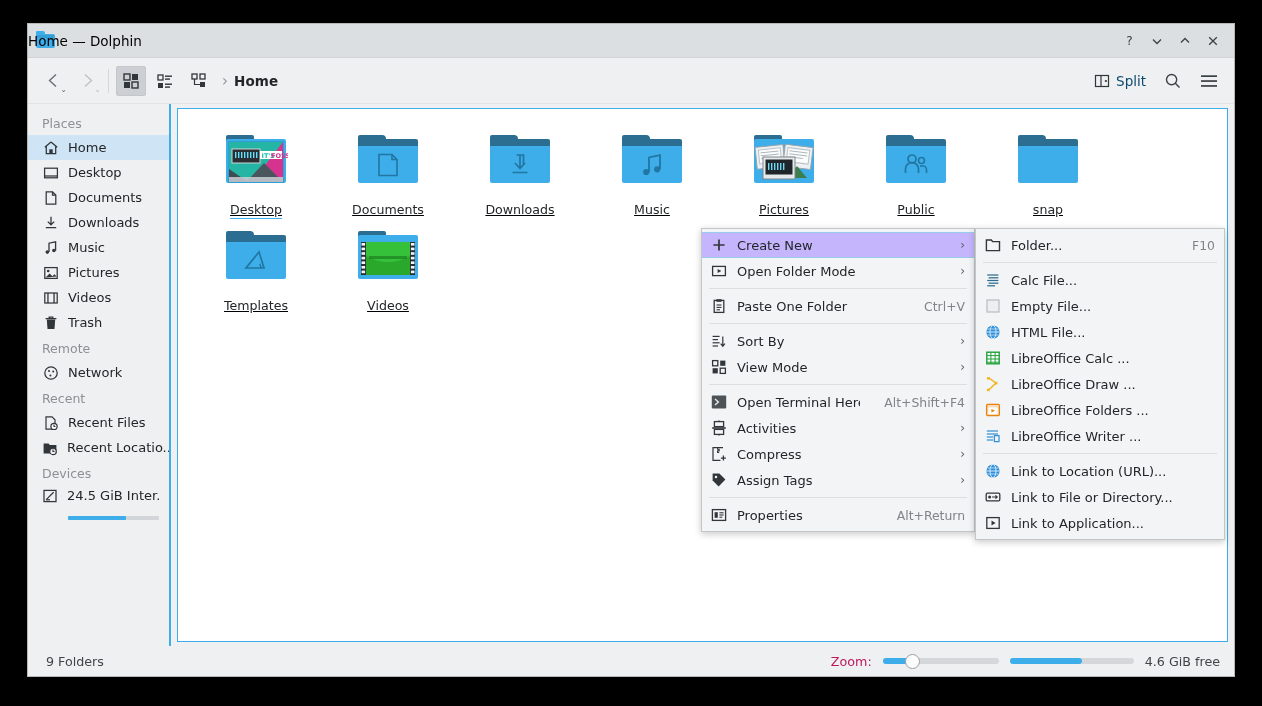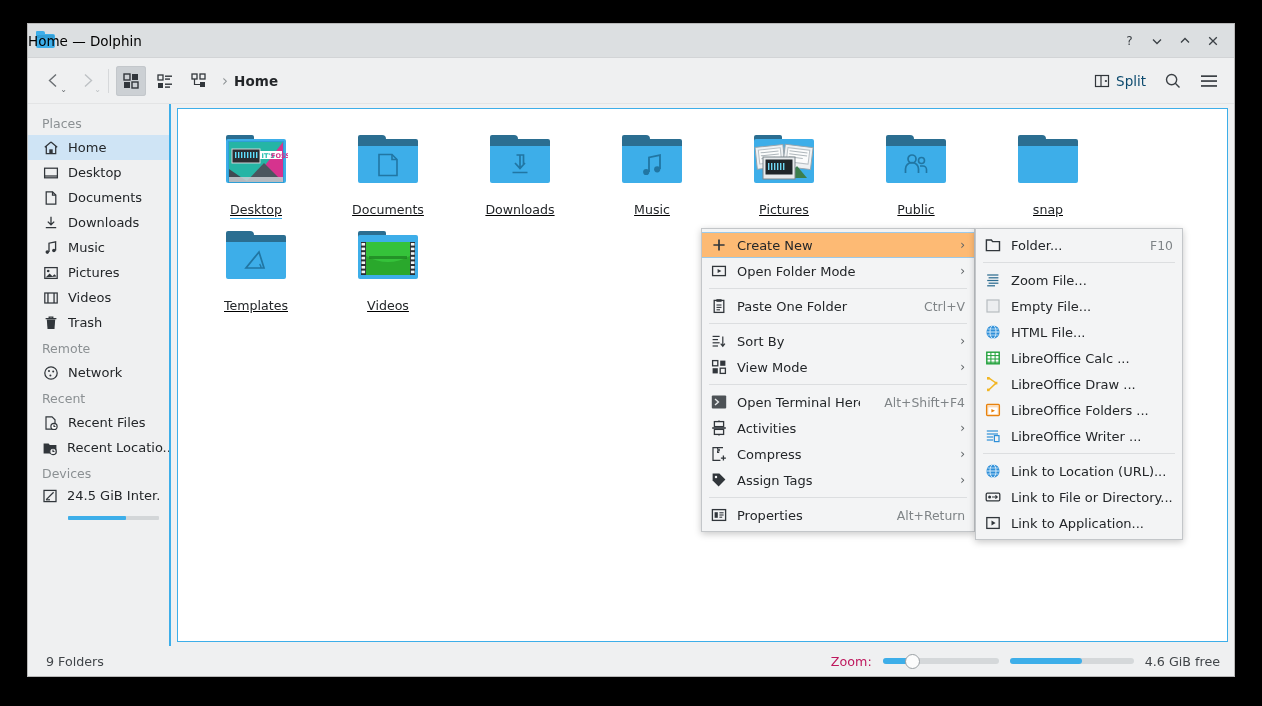--- a/index.html
+++ b/index.html
@@ -168,27 +168,27 @@
   .freebar > i { display:block; height:100%; width:72px; background:#3daee9; border-radius:3px;}
   
   .menu {
     position:absolute; background:#f3f4f5;
     border:1px solid #c3c6c9;
     box-shadow: 0 2px 7px rgba(0,0,0,.22);
     padding: 3px 0;
     font-size: 13px; color:#232629;
   }
   #context-menu { left: 673px; top: 204px; width: 274px; }
-  #submenu      { left: 947px; top: 204px; width: 208px; }
+  #submenu      { left: 947px; top: 204px; width: 250px; }
   .mi {
     display:flex; align-items:center;
     height: 26px; padding: 0 9px 0 9px; gap:10px;
     white-space:nowrap;
   }
-  .mi.highlight { background:#fdba74; border-top:1px solid #9ccaea; border-bottom:1px solid #9ccaea;}
+  .mi.highlight { background:#c4b5fd; border-top:1px solid #9ccaea; border-bottom:1px solid #9ccaea;}
   .mi-icon { width:16px; height:16px; display:flex; align-items:center; justify-content:center; flex:0 0 16px; color:#31363b;}
   .mi-label { flex:1; overflow:hidden;}
   .mi-shortcut { color:#7f8487; font-size:12.4px; margin-left:14px;}
   .mi-arrow { color:#5d6265; font-size:12px; margin-left:10px;}
   .msep { height:1px; background:#dcdee0; margin: 4px 7px; }
 </style>
 </head>
 <body>
 
 <div class="window">
@@ -802,21 +802,21 @@
           <svg width="16" height="16" viewBox="0 0 16 16">
             <g stroke="#2d6d91" stroke-width="1.25">
               <line x1="2.2" y1="3" x2="13.4" y2="3"></line>
               <line x1="3.6" y1="5.8" x2="13.4" y2="5.8"></line>
               <line x1="2.2" y1="8.5" x2="13.4" y2="8.5"></line>
               <line x1="3.6" y1="11.2" x2="13.4" y2="11.2"></line>
               <line x1="2.2" y1="13.8" x2="10" y2="13.8"></line>
             </g>
           </svg>
         </span>
-        <span class="mi-label">Zoom File...</span>
+        <span class="mi-label">Calc File...</span>
       </div>
       <div class="mi">
         <span class="mi-icon">
           <svg width="16" height="16" viewBox="0 0 16 16">
             <rect x="2" y="2" width="12" height="12" fill="#eceef0" stroke="#b7bcc0" stroke-width="1.2"></rect>
           </svg>
         </span>
         <span class="mi-label">Empty File...</span>
       </div>
       <div class="mi">

